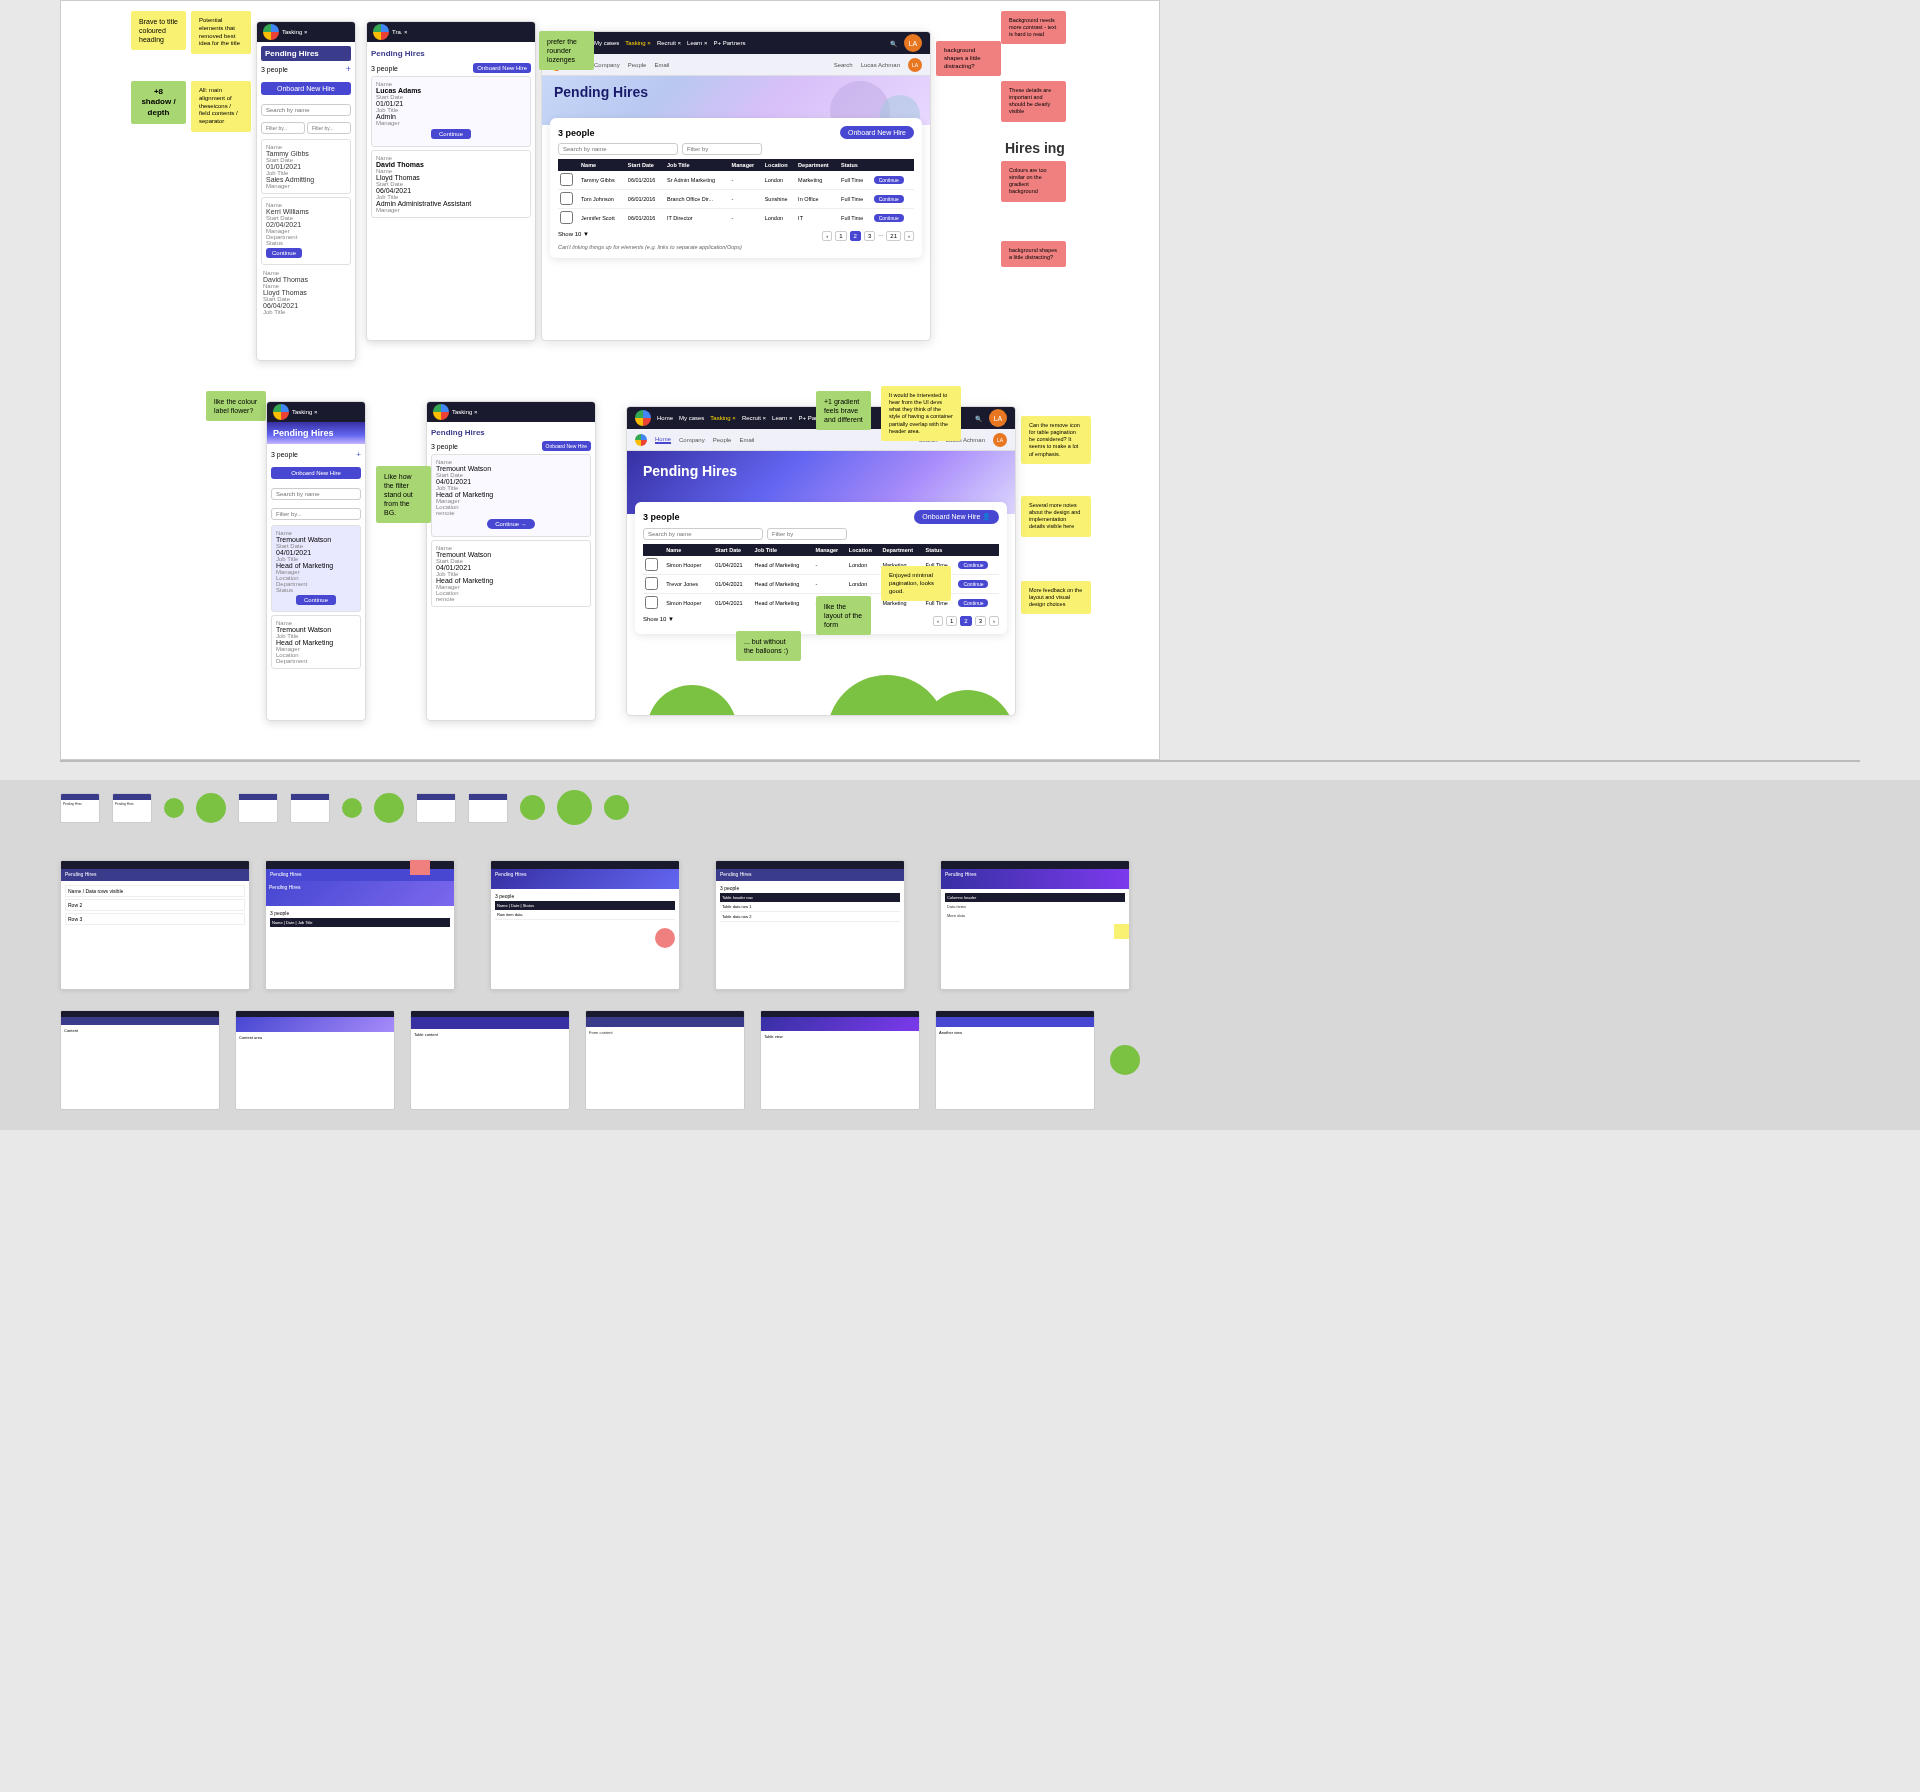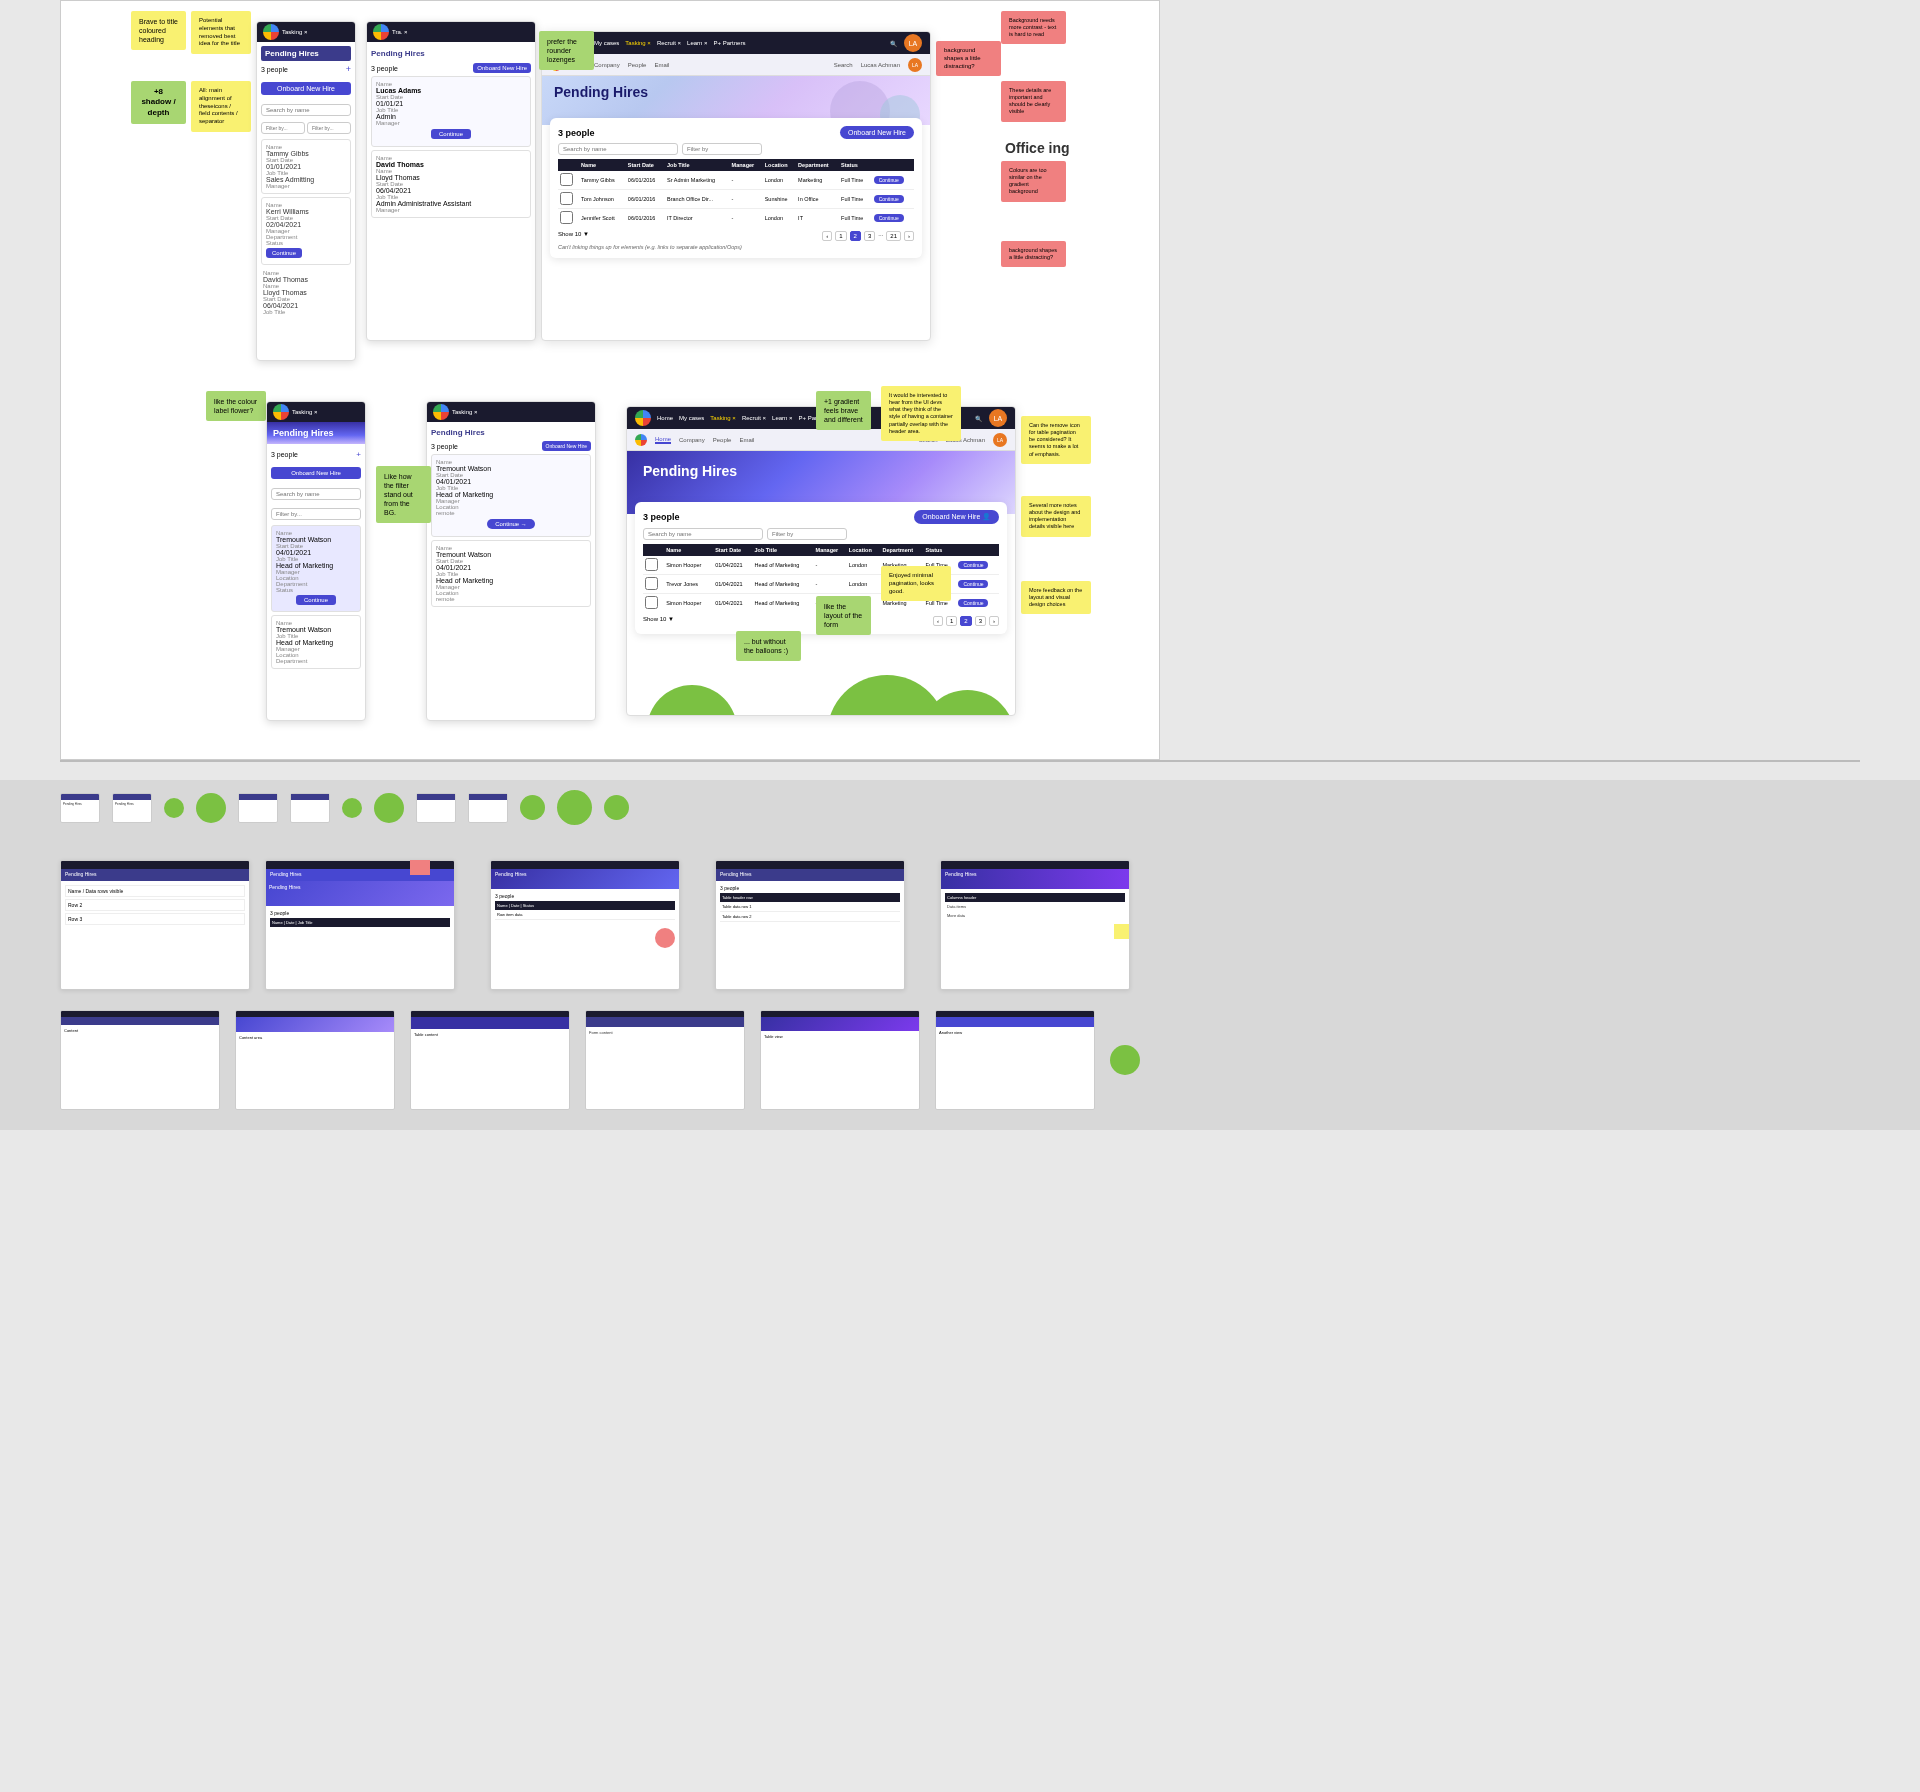--- a/index.html
+++ b/index.html
@@ -767,14 +767,14 @@
       <div style="background:#4747d1;height:10px;"></div>
       <div style="padding:3px;font-size:4px;">Another view</div>
     </div>
 
     <div style="width:30px;height:30px;border-radius:50%;background:#7bc142;align-self:center;"></div>
   </div>
 
 </div>
 
 <div style="position:absolute;top:140px;left:1005px;font-size:14px;color:#333;font-weight:bold;z-index:20;">
-  <span>Office ing</span>
+  <span>Hires ing</span>
 </div>
 
 </body></html>

